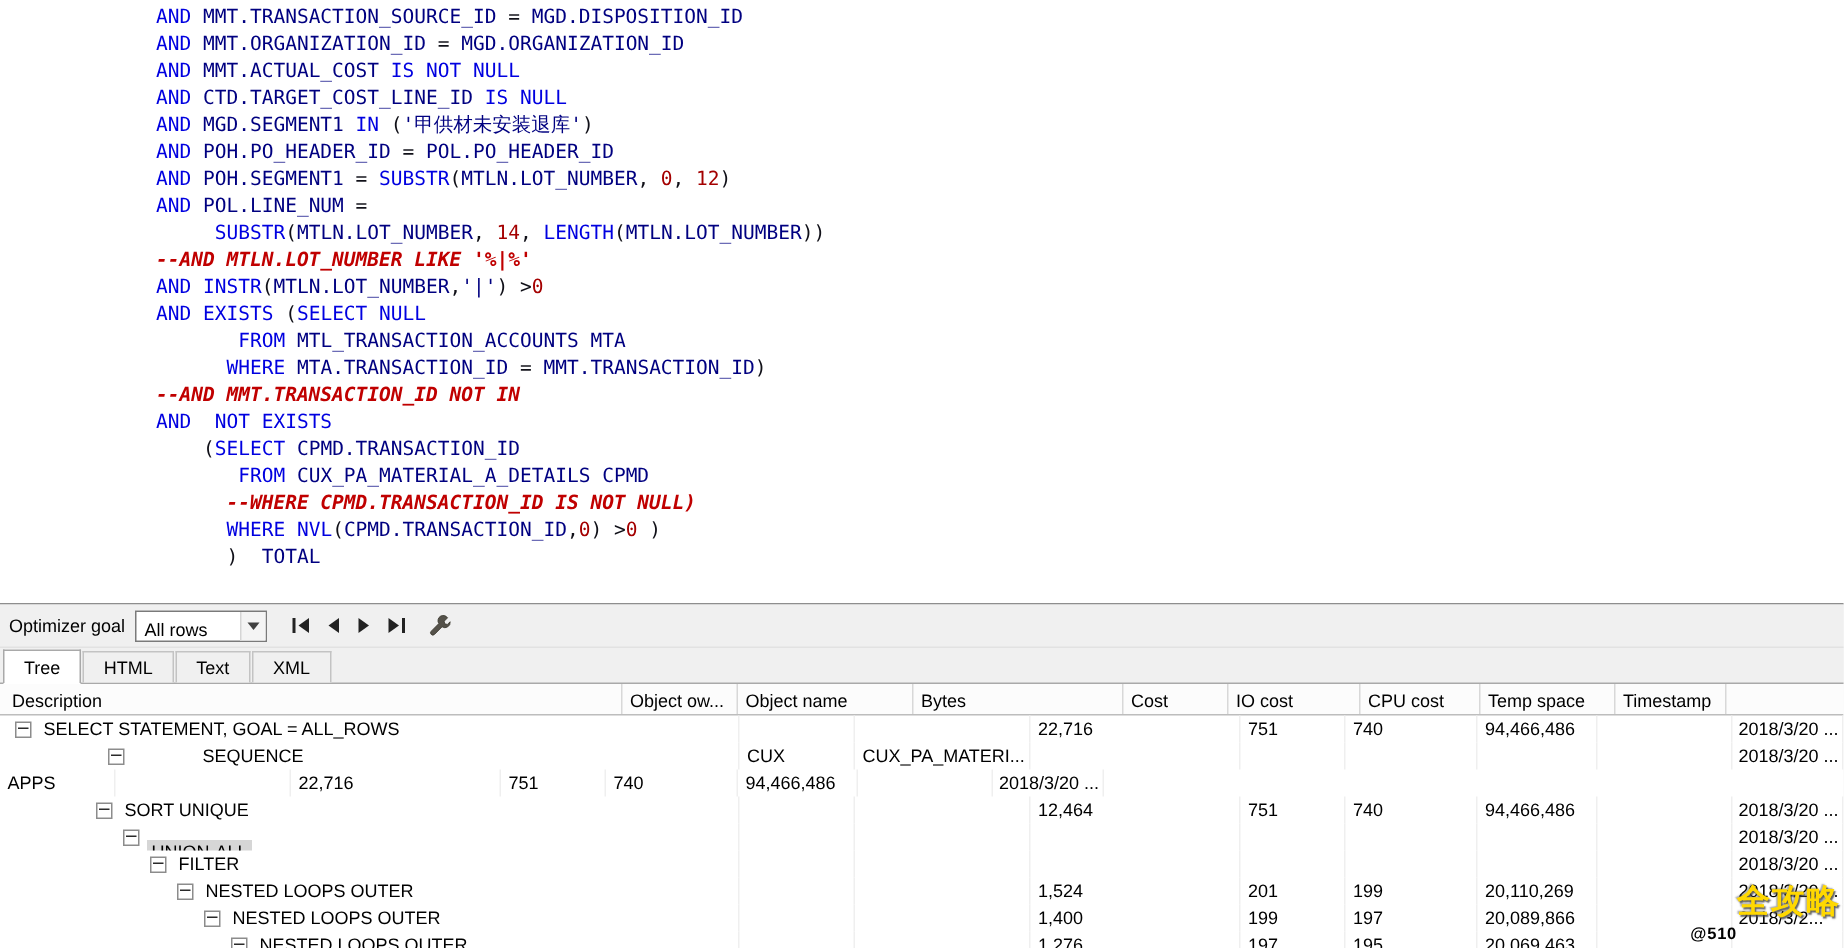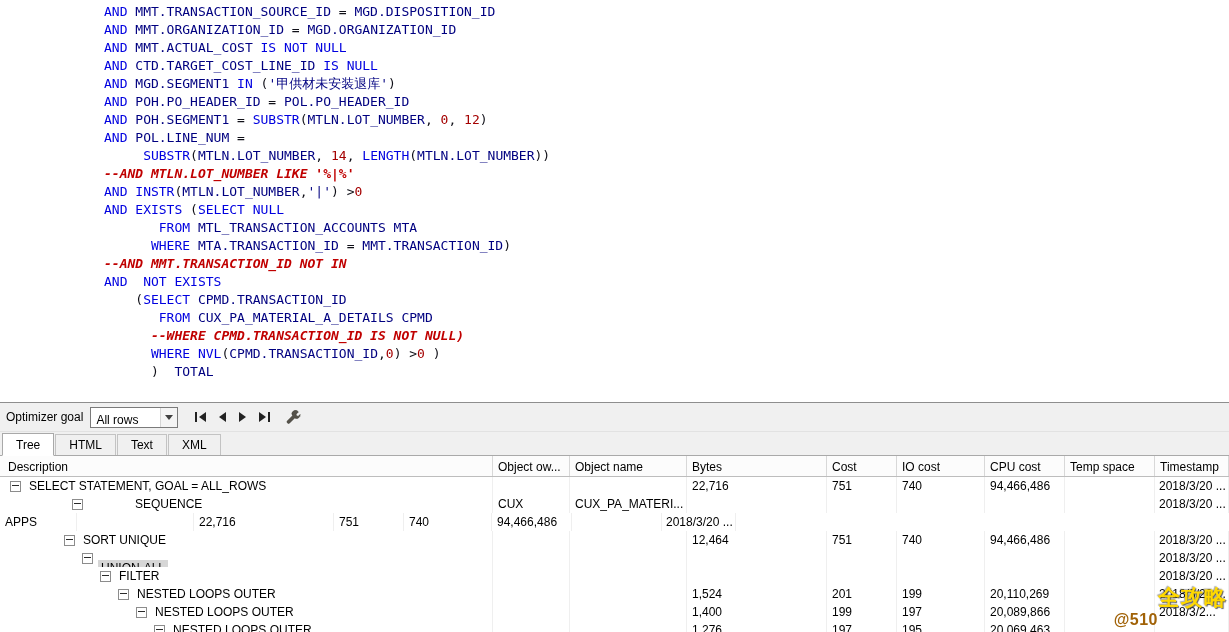--- a/index.html
+++ b/index.html
@@ -71,21 +71,21 @@
   .indent{flex:none;height:1px;}
   .expbox{
     flex:none;width:9px;height:9px;border:1px solid #8c8c8c;background:#fff;position:relative;margin-right:5px;
   }
   .expbox::before{content:"";position:absolute;left:1px;right:1px;top:3px;border-top:1px solid #2a2a2a;}
   .desc-label{padding:1px 3px;line-height:14px;}
   .trow.selected .desc-label{background:#d6d6d6;margin-top:20px;}
   .ts-cell{padding-left:4px;}
   
   .watermark{position:absolute;right:2px;bottom:3px;z-index:9;display:flex;align-items:center;pointer-events:none;}
-  .wm-gray{color:#a16207;font-size:16px;font-weight:bold;letter-spacing:.5px;margin-top:45px;}
+  .wm-gray{color:#000000;font-size:11px;font-weight:bold;letter-spacing:.5px;margin-top:45px;}
   .wm-yellow{
     color:#ffd800;font-size:22px;font-weight:bold;letter-spacing:1px;
     text-shadow:1px 1px 1px rgba(70,70,70,.85), -1px -1px 1px rgba(70,70,70,.45);
   }
 </style>
 </head>
 <body>
 
 <div>
 
@@ -132,21 +132,21 @@
 
     <div class="tabbar" id="tabbar">
         <div class="tab active">Tree</div>
         <div class="tab">HTML</div>
         <div class="tab">Text</div>
         <div class="tab">XML</div>
       </div>
 
     <div class="grid">
       <div class="grid-header" id="grid-header">
-          <div class="gh-cell" style="width: 493px;">Description</div>
+          <div class="gh-cell" style="width: 415px;">Description</div>
           <div class="gh-cell" style="width: 77px;">Object ow...</div>
           <div class="gh-cell" style="width: 117px;">Object name</div>
           <div class="gh-cell" style="width: 140px;">Bytes</div>
           <div class="gh-cell" style="width: 70px;">Cost</div>
           <div class="gh-cell" style="width: 88px;">IO cost</div>
           <div class="gh-cell" style="width: 80px;">CPU cost</div>
           <div class="gh-cell" style="width: 90px;">Temp space</div>
           <div class="gh-cell" style="width: 74px;">Timestamp</div>
         </div>
       <div class="grid-body" id="grid-body">

